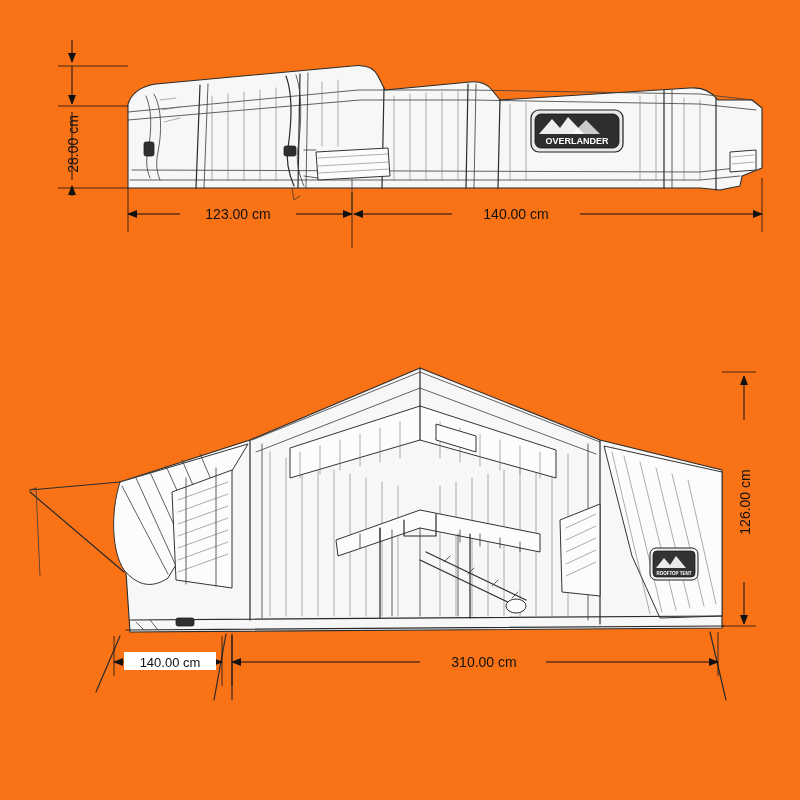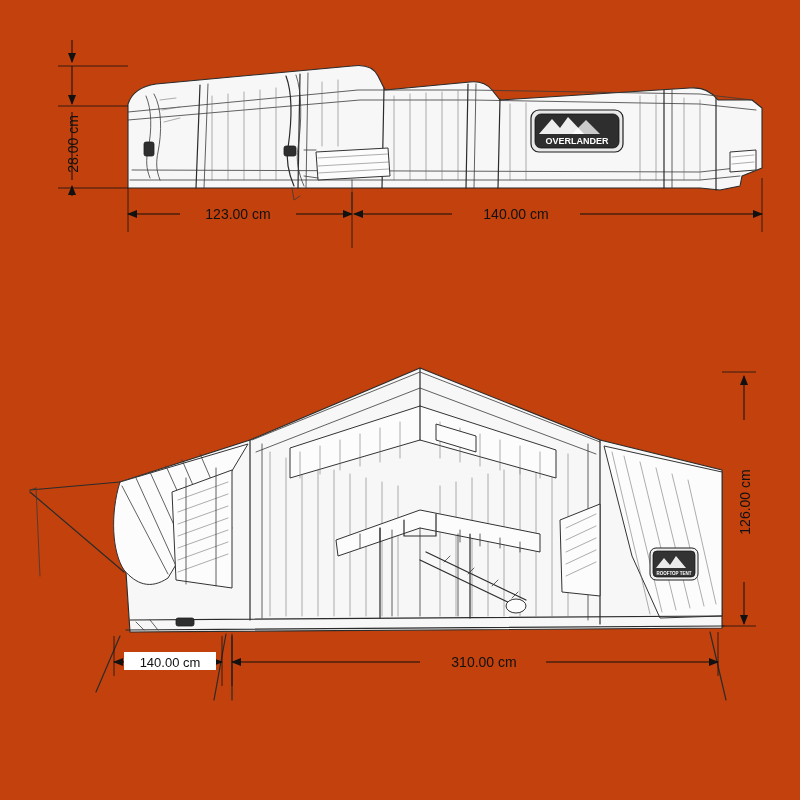--- a/index.html
+++ b/index.html
@@ -11,21 +11,21 @@
     width: 800px;
     height: 800px;
     font-family: "Liberation Sans", sans-serif;
     color: #1a1a1a;
     overflow: hidden;
   }
   #stage {
     position: relative;
     width: 800px;
     height: 800px;
-    background: #c2410c;
+    background: #f97316;
   }
   svg.diagram {
     position: absolute;
     left: 0;
     top: 0;
     width: 800px;
     height: 800px;
   }
   .dimlabel {
     font-family: "Liberation Sans", sans-serif;

